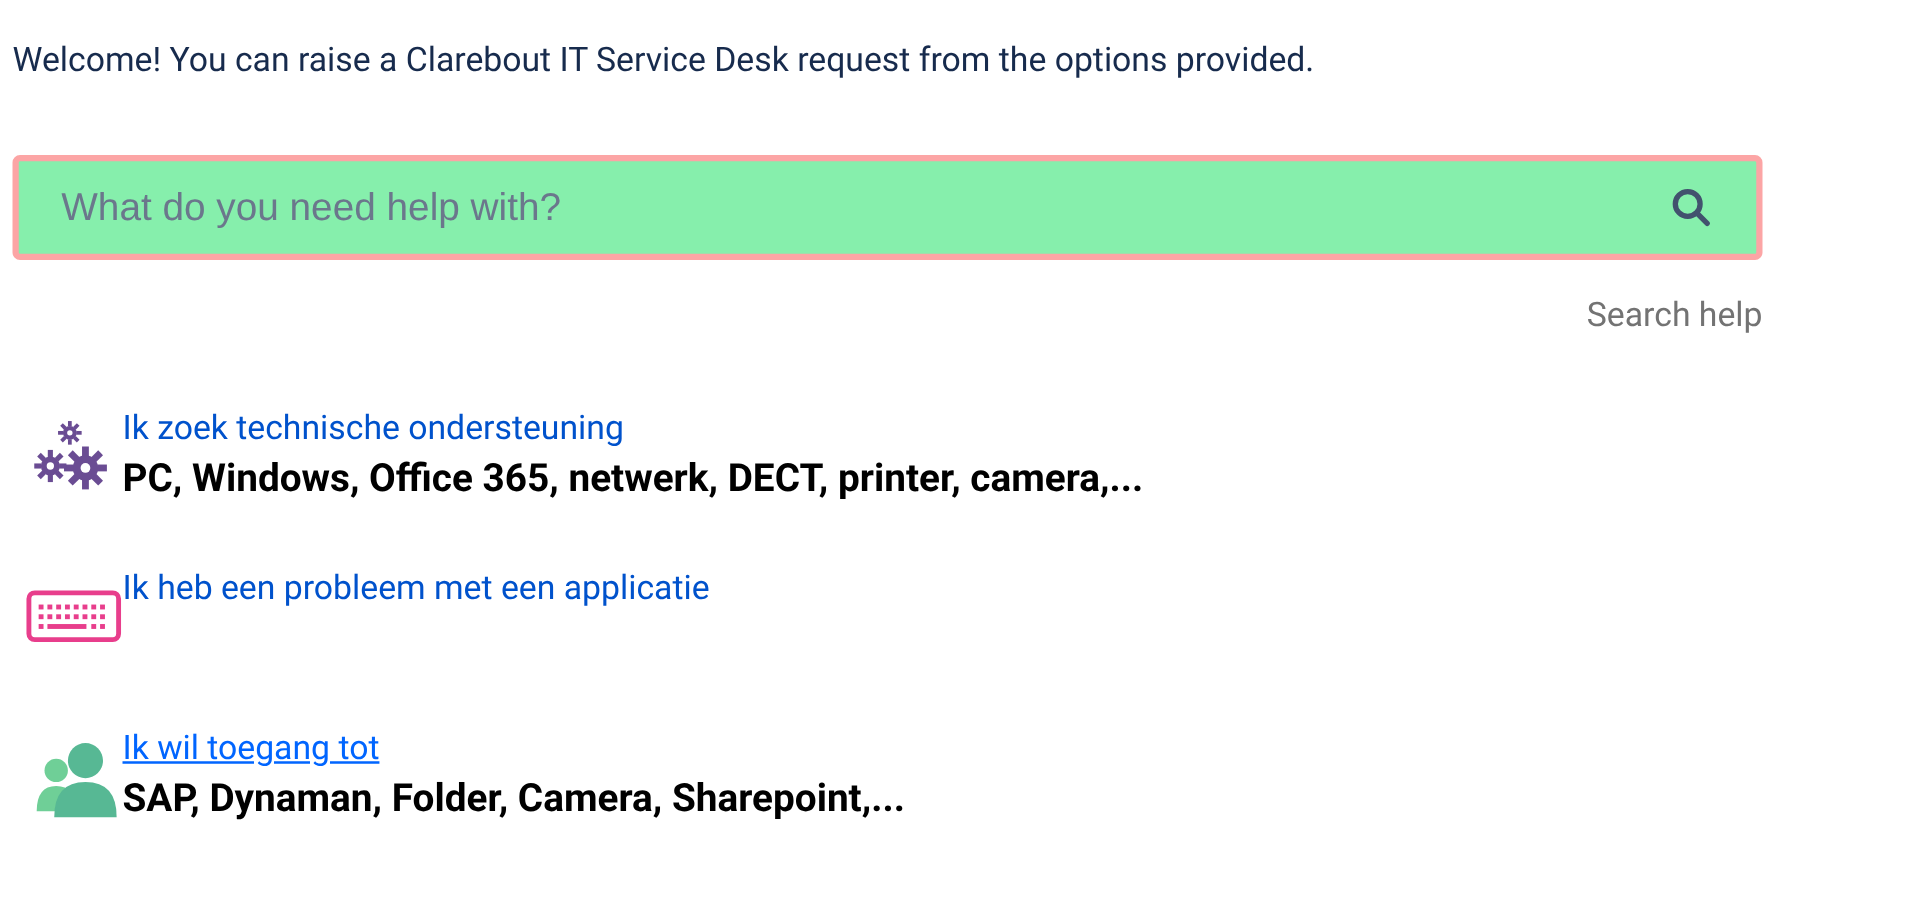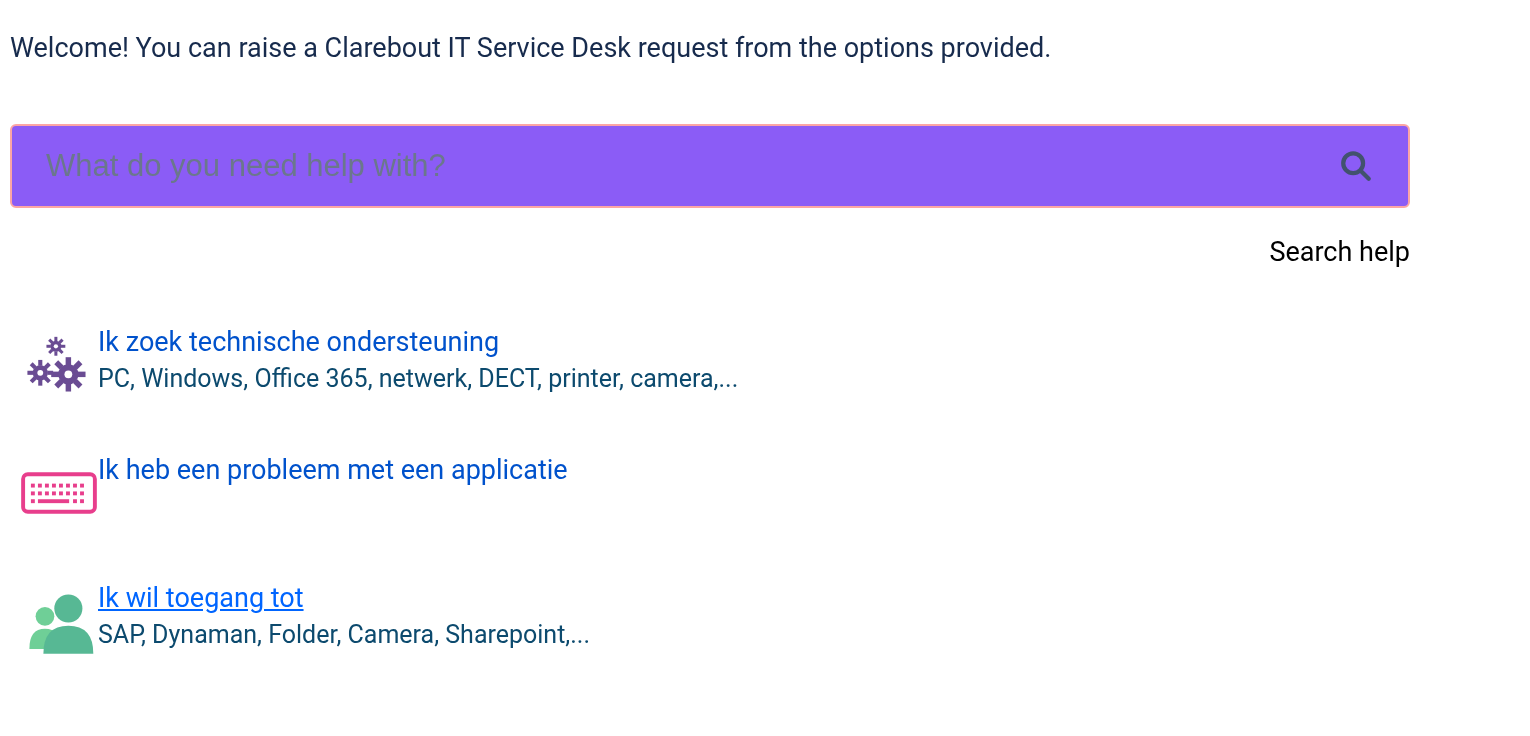--- a/index.html
+++ b/index.html
@@ -14,23 +14,23 @@
     padding: 32px 10px 10px 10px;
   }
   .welcome {
     font-size: 27px;
     font-weight: 400;
     color: #172B4D;
     margin-bottom: 60px;
   }
   .search-wrap {
     position: relative;
-    border: 2px solid #fca5a5;
+    border: 5px solid #fca5a5;
     border-radius: 6px;
-    background: #8b5cf6;
+    background: #86efac;
     height: 84px;
     display: flex;
     align-items: center;
     padding: 0 34px 0 34px;
     width: 1400px;
   }
   .search-input {
     flex: 1 1 auto;
     border: none;
     outline: none;
@@ -49,21 +49,21 @@
     color: #42526E;
   }
   .search-help-row {
     width: 1400px;
     display: flex;
     justify-content: flex-end;
     margin-top: 28px;
   }
   .search-help {
     font-size: 27px;
-    color: #000000;
+    color: #737373;
     text-decoration: none;
     cursor: pointer;
     text-align: center;
   }
   .request-list {
     margin-top: 38px;
   }
   .request-item {
     display: flex;
     align-items: flex-start;
@@ -82,22 +82,23 @@
   .request-title {
     font-size: 27px;
     color: #0052CC;
     margin-bottom: 6px;
   }
   .request-title.hovered {
     color: #0065FF;
     text-decoration: underline;
   }
   .request-desc {
-    font-size: 25px;
-    color: #0c4a6e;
+    font-size: 31px;
+    color: #000000;
+    font-weight: bold;
   }
 </style>
 </head>
 <body>
 
 <div class="page">
 
   <div class="welcome">Welcome! You can raise a Clarebout IT Service Desk request from the options provided.</div>
 
   <div class="search-wrap">

